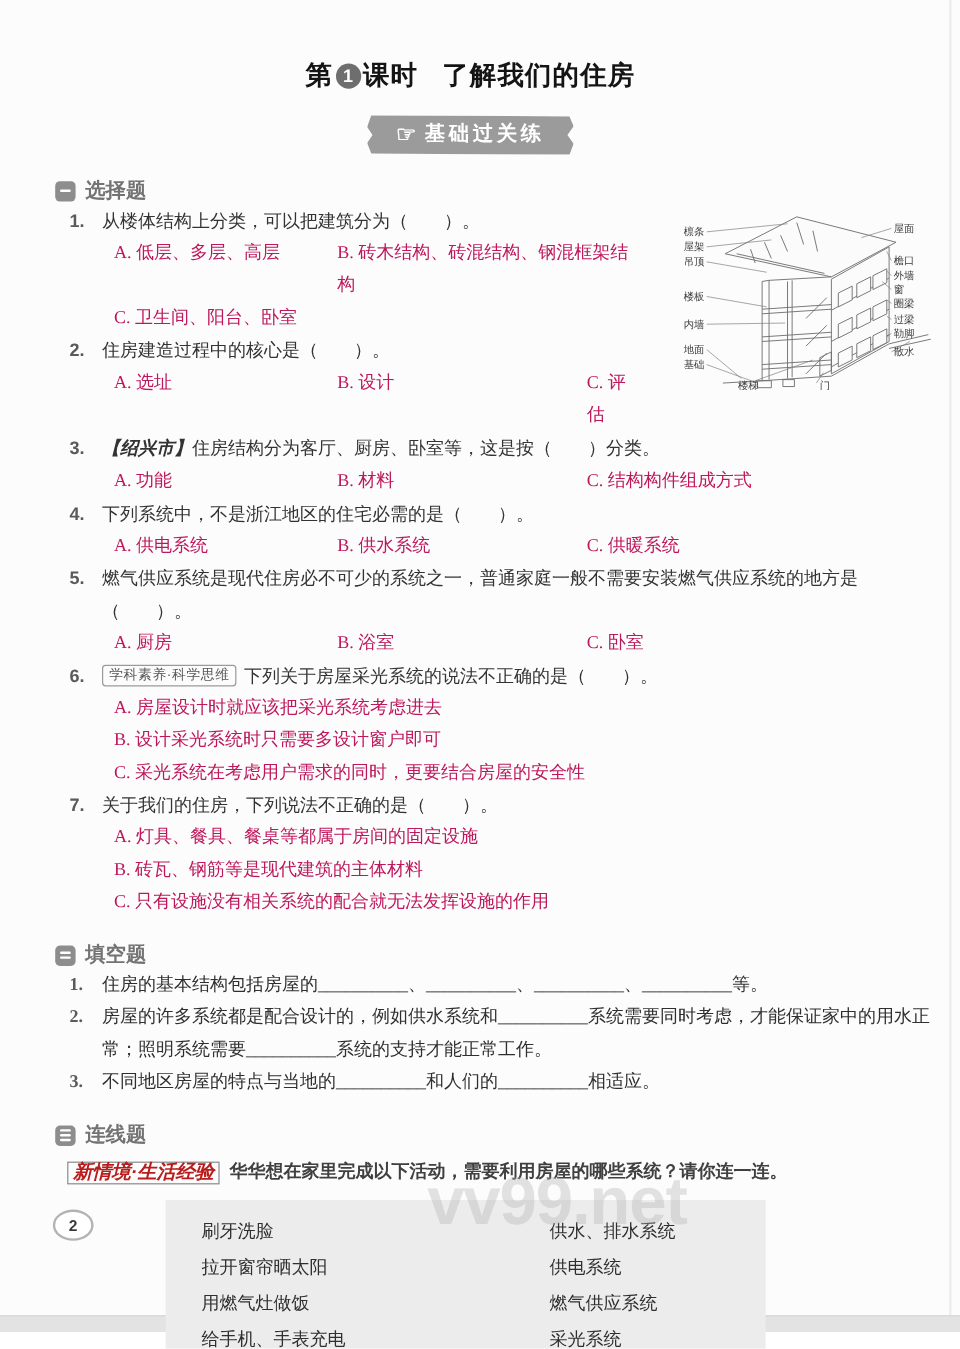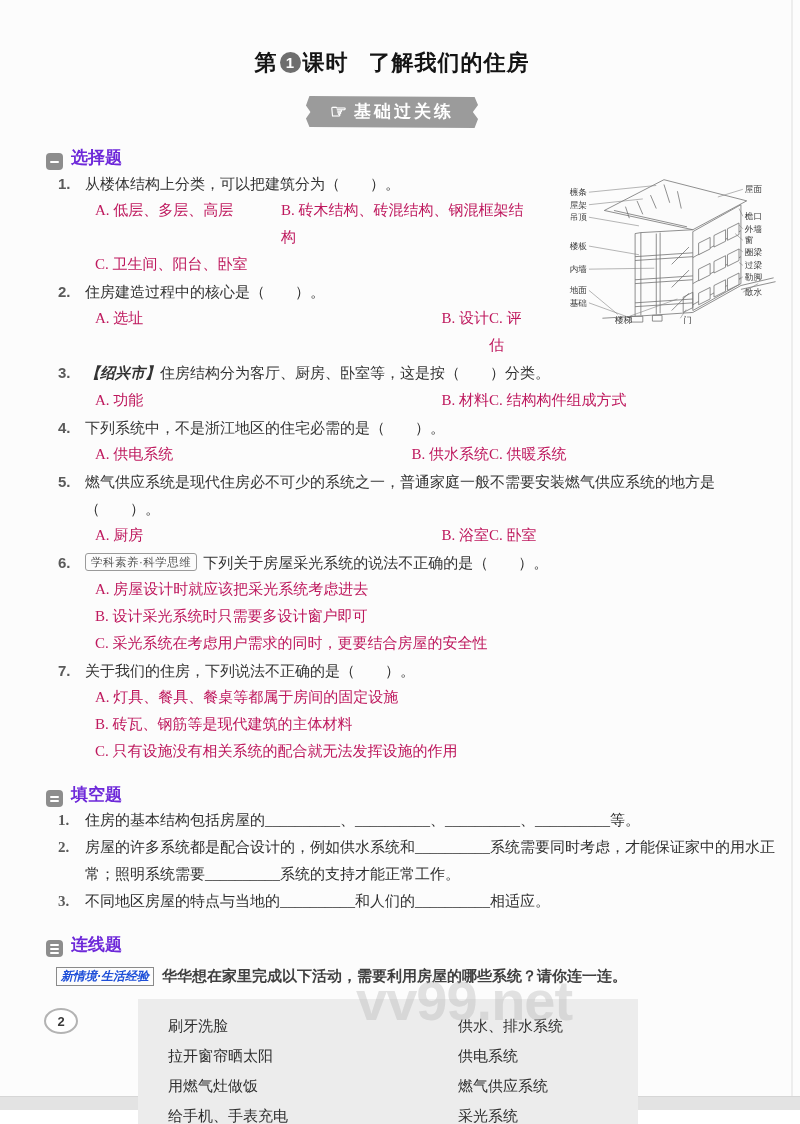--- a/index.html
+++ b/index.html
@@ -27,63 +27,63 @@
     width:max-content; margin:18px auto 0; position:relative; left:-24px;
     background:#9b9b9b; color:#fff; font-size:17px; font-weight:700;
     letter-spacing:3px; padding:4px 24px 5px;
     clip-path:polygon(2% 0, 98% 3%, 100% 28%, 97% 50%, 100% 72%, 98% 100%, 2% 97%, 0 70%, 2.6% 50%, 0 30%);
   }
   .hand { font-size:19px; letter-spacing:0; margin-right:7px; vertical-align:-1px; }
 
   
   .sec { margin-top:18px; }
   .sec-header {
-    display:flex; align-items:flex-end; gap:8px;
-    font-size:17px; font-weight:700; color:#6d28d9; line-height:24px;
+    display:flex; align-items:center; gap:8px;
+    font-size:17px; font-weight:700; color:#737373; line-height:24px;
   }
   .sec-icon {
     width:17px; height:17px; border-radius:4px; background:#8d8d8d;
     display:flex; flex-direction:column; justify-content:center; align-items:center; gap:2px;
   }
   .sec-icon i { display:block; width:9px; height:2px; background:#fff; border-radius:1px; }
 
   
   .q { position:relative; margin-left:10px; padding-left:29px; font-size:15px; line-height:27px; }
   .q-num { position:absolute; left:2px; top:0; font-weight:700; color:#5a5a5a; }
   .q-text { color:#333; }
   .q-tag { font-weight:700; font-style:italic; font-family:"Liberation Serif", serif; }
   .q-badge {
     display:inline-block; border:1px solid #9a9a9a; border-radius:3px;
     font-size:11.5px; line-height:16px; padding:0 5px; color:#555;
     margin-right:6px; vertical-align:2px; letter-spacing:0.5px;
   }
   .opts { display:flex; padding-left:10px; font-family:"Liberation Serif", serif; color:#be185d; }
   .opts .c1 { width:186px; flex:none; }
-  .opts .c2 { width:208px; flex:none;text-align:right; }
+  .opts .c2 { width:208px; flex:none; }
   .opts .c3 { flex:1; }
   .opts.stacked { display:block; }
   .opts.stacked span { display:block; }
 
   
   .diagram { float:right; width:246px; height:152px; margin:2px 0 8px 10px; }
   .diagram svg { width:100%; height:100%; }
   .diagram text { font-size:9px; fill:#3c3c3c; font-family:"Liberation Sans", sans-serif; }
   .diagram .stroke { stroke:#6f6f6f; stroke-width:0.8; fill:none; }
   .diagram .fillw { stroke:#6f6f6f; stroke-width:0.8; fill:#fbfbfb; }
   .diagram .lead { stroke:#808080; stroke-width:0.6; fill:none; }
 
   
   .fill-q { font-family:"Liberation Serif", serif; }
   .fill-q .q-text { font-family:"Liberation Serif", serif; color:#2f2f2f; }
 
   
   .match-intro { display:flex; align-items:baseline; gap:8px; margin:6px 0 0 10px; font-size:15px; line-height:26px; }
   .match-badge {
-    flex:none; border:1px solid #8a8a8a; font-size:12px; line-height:17px;
-    padding:0 4px; color:#1d4ed8; font-weight:700; font-style:italic; align-self:center;
+    flex:none; border:1px solid #8a8a8a; font-size:16px; line-height:17px;
+    padding:0 4px; color:#b91c1c; font-weight:700; font-style:italic; align-self:center;
   }
   .match-text { font-weight:700; color:#404040; }
   .match-box {
     box-sizing:border-box; margin:10px 0 0 92px; width:500px;
     background:#ececec; padding:12px 10px 14px 30px; display:flex;
     font-family:"Liberation Serif", serif; font-size:15px; color:#2f2f2f;
   }
   .match-col { line-height:30px; }
   .match-col.left { width:290px; flex:none; }
   .match-col.right { flex:1; }

